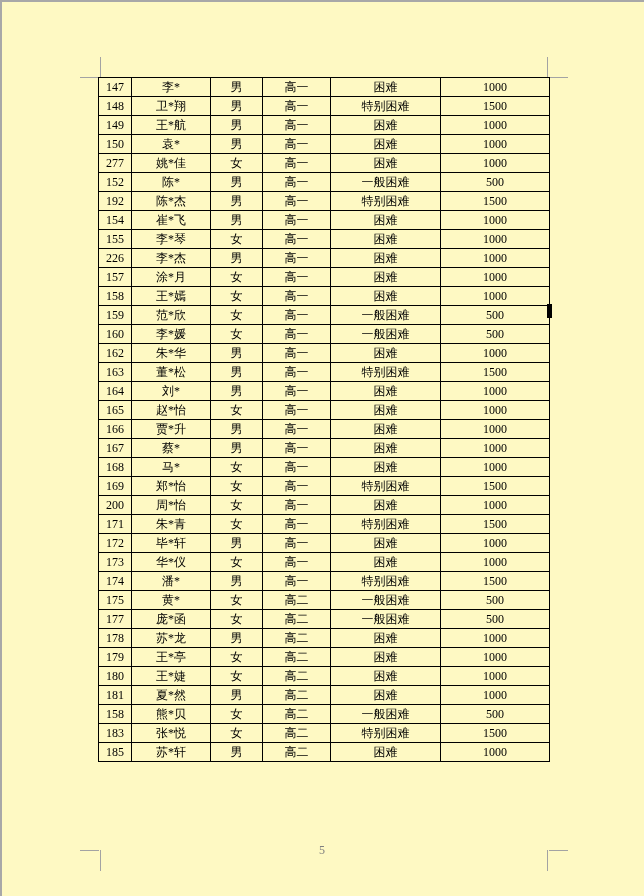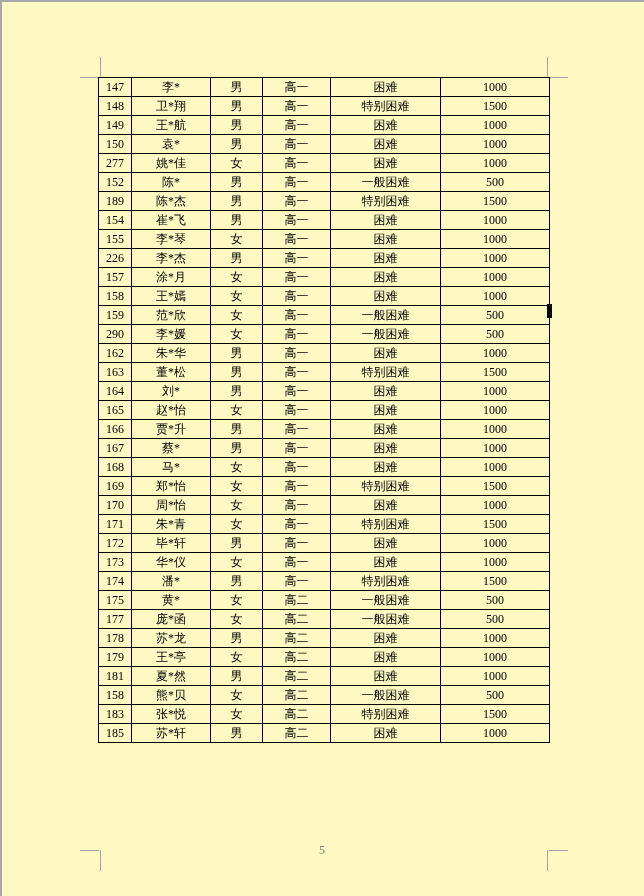--- a/index.html
+++ b/index.html
@@ -157,21 +157,21 @@
         </tr>
         <tr>
           <td>152</td>
           <td>陈*</td>
           <td>男</td>
           <td>高一</td>
           <td>一般困难</td>
           <td>500</td>
         </tr>
         <tr>
-          <td>189</td>
+          <td>192</td>
           <td>陈*杰</td>
           <td>男</td>
           <td>高一</td>
           <td>特别困难</td>
           <td>1500</td>
         </tr>
         <tr>
           <td>154</td>
           <td>崔*飞</td>
           <td>男</td>
@@ -213,21 +213,21 @@
         </tr>
         <tr>
           <td>159</td>
           <td>范*欣</td>
           <td>女</td>
           <td>高一</td>
           <td>一般困难</td>
           <td>500</td>
         </tr>
         <tr>
-          <td>290</td>
+          <td>160</td>
           <td>李*媛</td>
           <td>女</td>
           <td>高一</td>
           <td>一般困难</td>
           <td>500</td>
         </tr>
         <tr>
           <td>162</td>
           <td>朱*华</td>
           <td>男</td>
@@ -285,21 +285,21 @@
         </tr>
         <tr>
           <td>169</td>
           <td>郑*怡</td>
           <td>女</td>
           <td>高一</td>
           <td>特别困难</td>
           <td>1500</td>
         </tr>
         <tr>
-          <td>170</td>
+          <td>200</td>
           <td>周*怡</td>
           <td>女</td>
           <td>高一</td>
           <td>困难</td>
           <td>1000</td>
         </tr>
         <tr>
           <td>171</td>
           <td>朱*青</td>
           <td>女</td>
@@ -357,20 +357,28 @@
         </tr>
         <tr>
           <td>179</td>
           <td>王*亭</td>
           <td>女</td>
           <td>高二</td>
           <td>困难</td>
           <td>1000</td>
         </tr>
         <tr>
+          <td>180</td>
+          <td>王*婕</td>
+          <td>女</td>
+          <td>高二</td>
+          <td>困难</td>
+          <td>1000</td>
+        </tr>
+        <tr>
           <td>181</td>
           <td>夏*然</td>
           <td>男</td>
           <td>高二</td>
           <td>困难</td>
           <td>1000</td>
         </tr>
         <tr>
           <td>158</td>
           <td>熊*贝</td>

